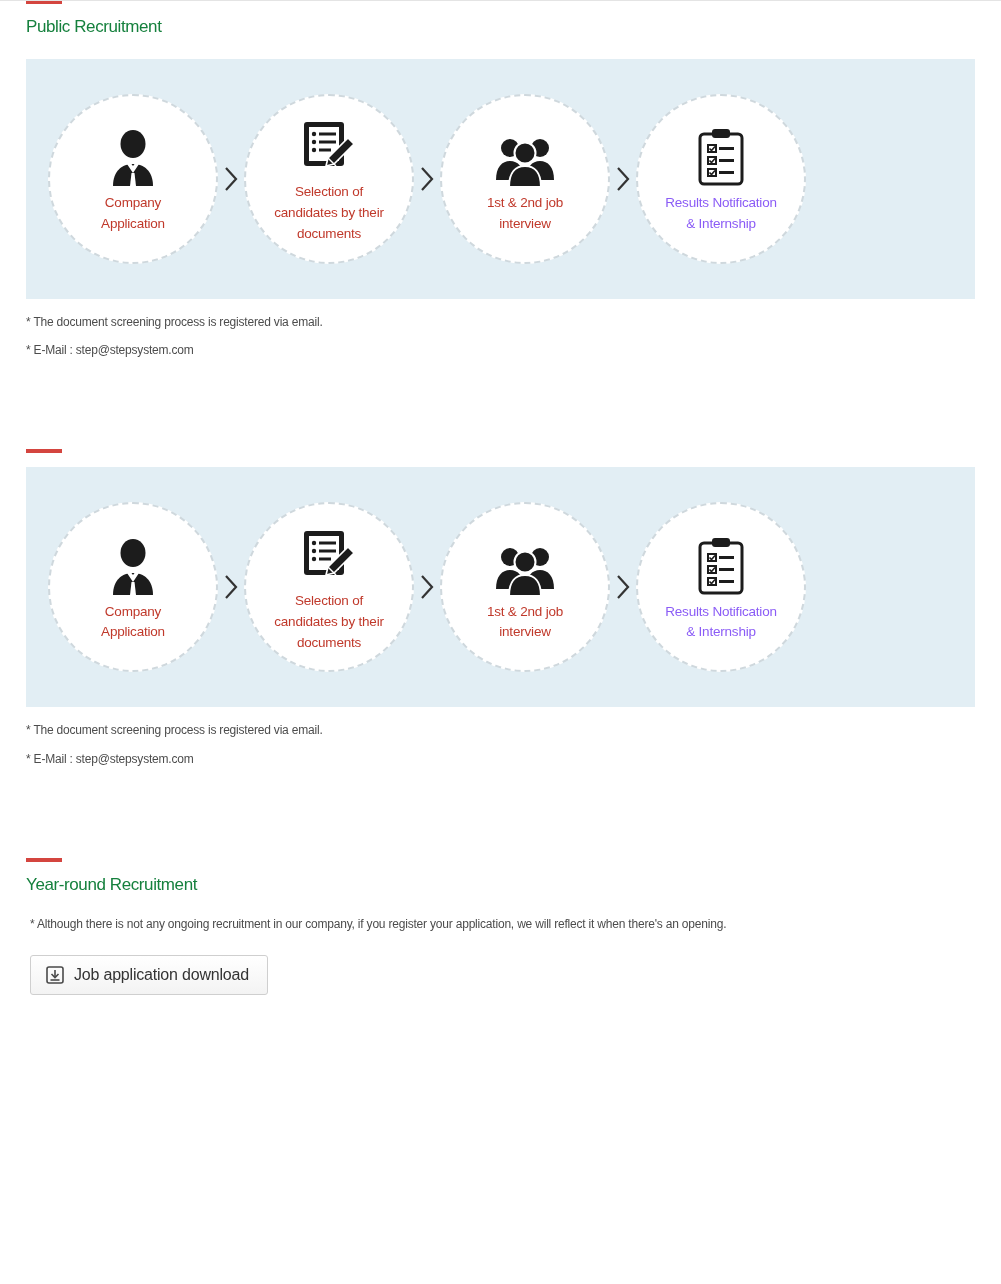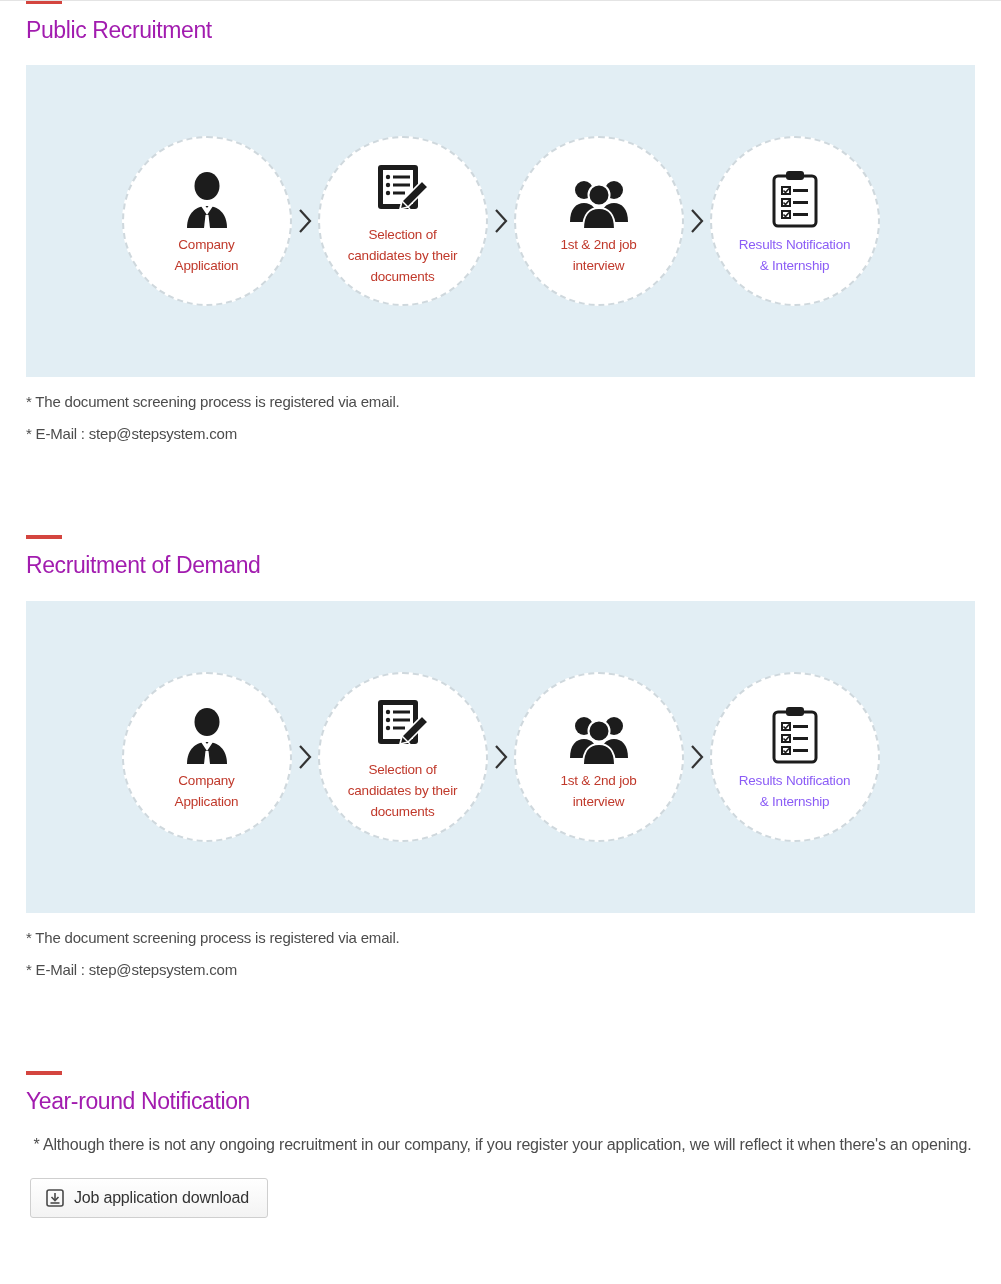--- a/index.html
+++ b/index.html
@@ -28,34 +28,34 @@
   }
   
   .section { margin: 0; }
   .sec-bar {
     width: 36px;
     height: 4px;
     background: #d4453f;
     margin-bottom: 14px;
   }
   .sec-title {
-    font-size: 23px;
-    color: #a21caf;
+    font-size: 17px;
+    color: #15803d;
     font-weight: normal;
     letter-spacing: -0.4px;
     margin: 0 0 22px 0;
     line-height: 1.1;
   }
   
   .flow {
     background: #e2eef4;
-    height: 312px;
+    height: 240px;
     display: flex;
     align-items: center;
-    justify-content: center;
+    justify-content: flex-start;
     padding: 0 22px;
   }
   .step {
     width: 170px;
     height: 170px;
     border-radius: 50%;
     background: #ffffff;
     border: 2px dashed #cfd8dd;
     display: flex;
     flex-direction: column;
@@ -83,37 +83,36 @@
     flex: 0 0 auto;
     width: 26px;
     display: flex;
     align-items: center;
     justify-content: center;
     color: #3b3b3b;
   }
   
   .notes { margin-top: 16px; }
   .note {
-    font-size: 15px;
+    font-size: 12px;
     color: #4c4c4c;
     line-height: 1.2;
     margin: 10px 0 14px 0;
     letter-spacing: -0.2px;
   }
   .note:last-child { margin-bottom: 0; }
   
   .gap-1 { height: 92px; }
   .gap-2 { height: 92px; }
   
   .yr-note {
-    font-size: 16px;
+    font-size: 12px;
     color: #4c4c4c;
     margin: 0 0 24px 4px;
     letter-spacing: -0.2px;
-    text-align: center;
   }
   .dl-btn {
     display: inline-flex;
     align-items: center;
     gap: 9px;
     background: linear-gradient(#ffffff, #f3f3f3);
     border: 1px solid #cfcfcf;
     border-radius: 3px;
     padding: 9px 18px 9px 14px;
     font-size: 16px;
@@ -234,21 +233,20 @@
     <div class="notes">
       <p class="note">* The document screening process is registered via email.</p>
       <p class="note">* E-Mail : step@stepsystem.com</p>
     </div>
   </div>
 
   <div class="gap-1"></div>
 
   <div class="section">
     <div class="sec-bar"></div>
-    <h2 class="sec-title">Recruitment of Demand</h2>
 
     <div class="flow">
 
       <div class="step">
         <div class="step-icon">
           <svg width="56" height="58" viewBox="0 0 56 58">
             <ellipse cx="28" cy="15" rx="12.5" ry="14" fill="#1c1c1c"></ellipse>
             <path d="M8 57 C8 42 17 35 28 35 C39 35 48 42 48 57 Z" fill="#1c1c1c"></path>
             <path d="M22 35 L28 44 L34 35 L31 33 L28 37 L25 33 Z" fill="#ffffff"></path>
             <path d="M26.5 44 L29.5 44 L31 57 L25 57 Z" fill="#ffffff"></path>
@@ -336,21 +334,21 @@
     <div class="notes">
       <p class="note">* The document screening process is registered via email.</p>
       <p class="note">* E-Mail : step@stepsystem.com</p>
     </div>
   </div>
 
   <div class="gap-2"></div>
 
   <div class="section">
     <div class="sec-bar"></div>
-    <h2 class="sec-title">Year-round Notification</h2>
+    <h2 class="sec-title">Year-round Recruitment</h2>
     <p class="yr-note">* Although there is not any ongoing recruitment in our company, if you register your application, we will reflect it when there's an opening.</p>
 
     <button class="dl-btn">
       <span class="dl-icon">
         <svg width="18" height="18" viewBox="0 0 18 18">
           <rect x="1" y="1" width="16" height="16" rx="2" fill="none" stroke="#4a4a4a" stroke-width="1.6"></rect>
           <line x1="9" y1="4" x2="9" y2="11" stroke="#4a4a4a" stroke-width="1.6"></line>
           <polyline points="5.5,8 9,11.5 12.5,8" fill="none" stroke="#4a4a4a" stroke-width="1.6"></polyline>
           <line x1="4.5" y1="14" x2="13.5" y2="14" stroke="#4a4a4a" stroke-width="1.6"></line>
         </svg>

